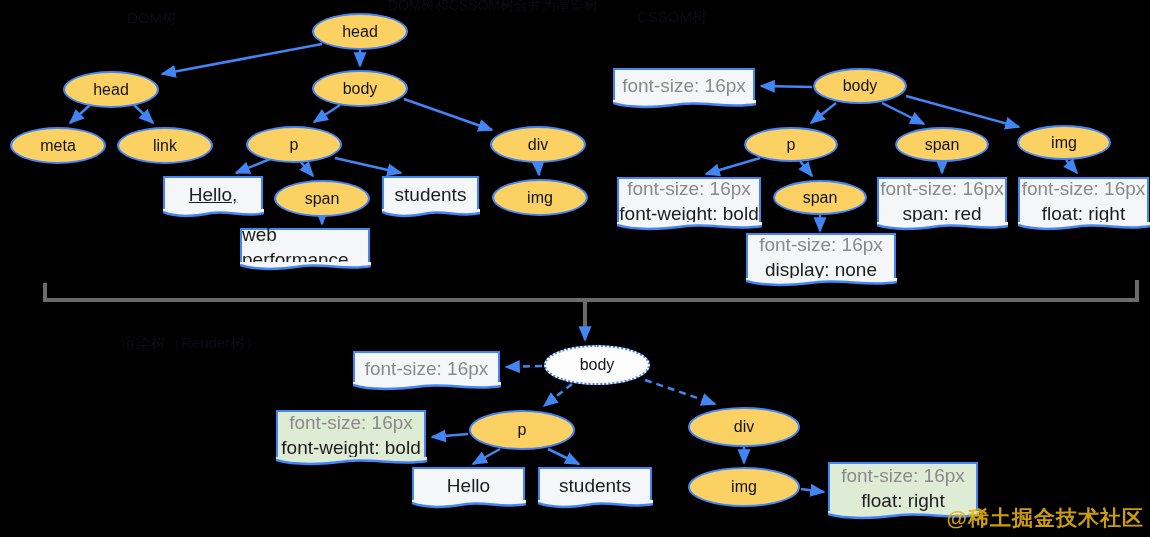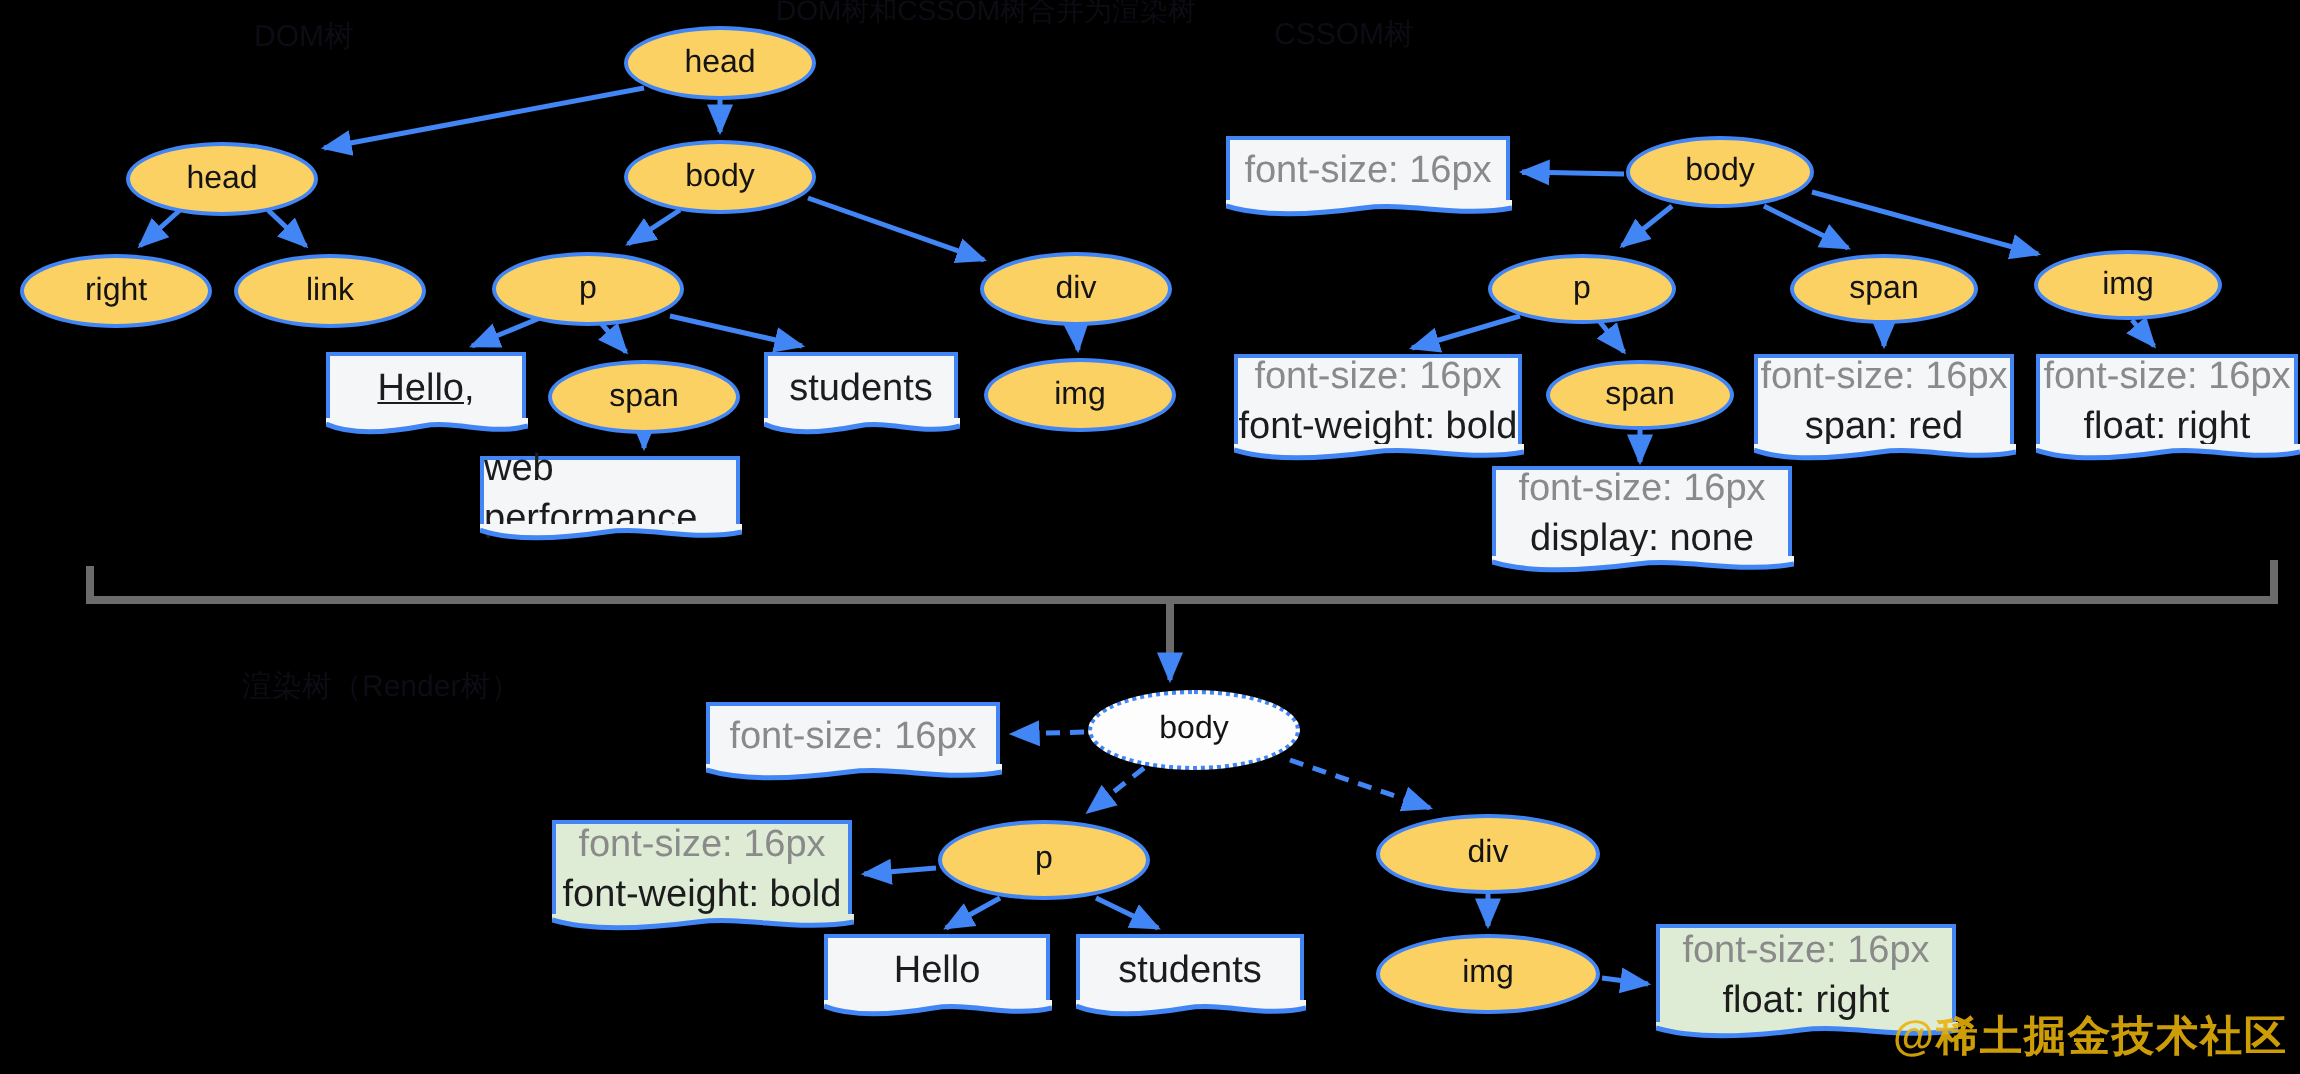--- a/index.html
+++ b/index.html
@@ -105,21 +105,21 @@
   <div class="node" style="left:312px;top:13px;width:96px;height:37px;">
       <span>head</span>
     </div>
   <div class="node" style="left:63px;top:71px;width:96px;height:37px;">
       <span>head</span>
     </div>
   <div class="node" style="left:312px;top:70px;width:96px;height:37px;">
       <span>body</span>
     </div>
   <div class="node" style="left:10px;top:127px;width:96px;height:37px;">
-      <span>right</span>
+      <span>meta</span>
     </div>
   <div class="node" style="left:117px;top:127px;width:96px;height:37px;">
       <span>link</span>
     </div>
   <div class="node" style="left:246px;top:126px;width:96px;height:37px;">
       <span>p</span>
     </div>
   <div class="node" style="left:490px;top:126px;width:96px;height:37px;">
       <span>div</span>
     </div>

